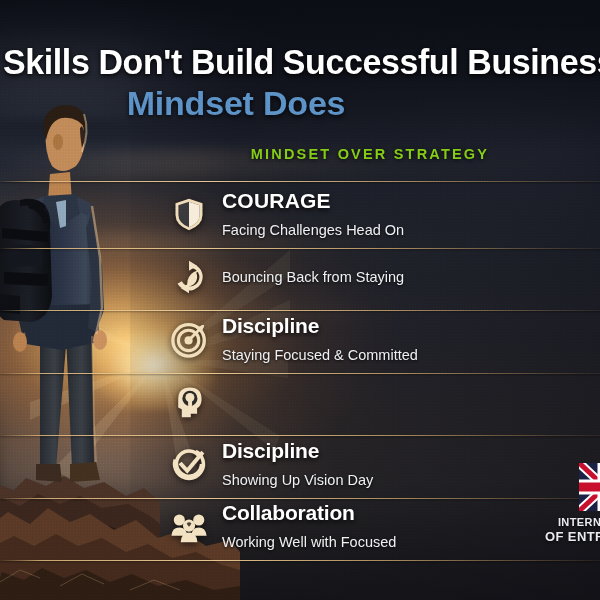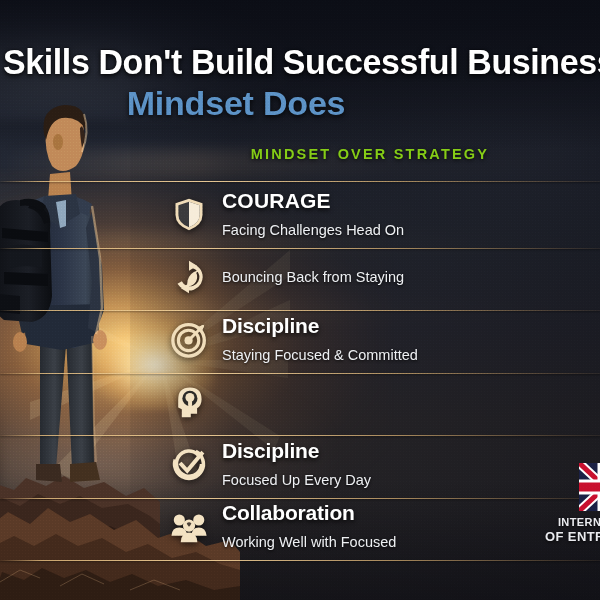--- a/index.html
+++ b/index.html
@@ -359,21 +359,21 @@
     <div class="row">
       <span class="ico">
         <svg viewBox="0 0 40 40" width="36" height="36">
           <path d="M32 9 A16 16 0 1 0 36 20 L32 20 A12 12 0 1 1 29 11.6 Z" fill="#f3e2c2"></path>
           <circle cx="20" cy="20" r="16" fill="none" stroke="#f3e2c2" stroke-width="4" stroke-dasharray="72 30" transform="rotate(-62 20 20)"></circle>
           <path d="M11.5 20.5 L18 27.5 L34 8.5" stroke="#f3e2c2" stroke-width="4.4" fill="none" stroke-linecap="square"></path>
         </svg>
       </span>
       <span class="txt">
         <span class="title">Discipline</span>
-        <span class="sub">Focused Up Every Day</span>
+        <span class="sub">Showing Up Vision Day</span>
       </span>
     </div>
 
     <div class="row">
       <span class="ico">
         <svg viewBox="0 0 40 40" width="37" height="37">
           <circle cx="9" cy="13" r="6" fill="#f3e2c2"></circle>
           <path d="M0.5 30 Q1 21 9 21 Q17 21 17.5 30 Z" fill="#f3e2c2"></path>
           <circle cx="30" cy="13" r="6" fill="#f3e2c2"></circle>
           <path d="M22 30 Q22.5 21 30 21 Q37.5 21 38.5 30 Z" fill="#f3e2c2"></path>

